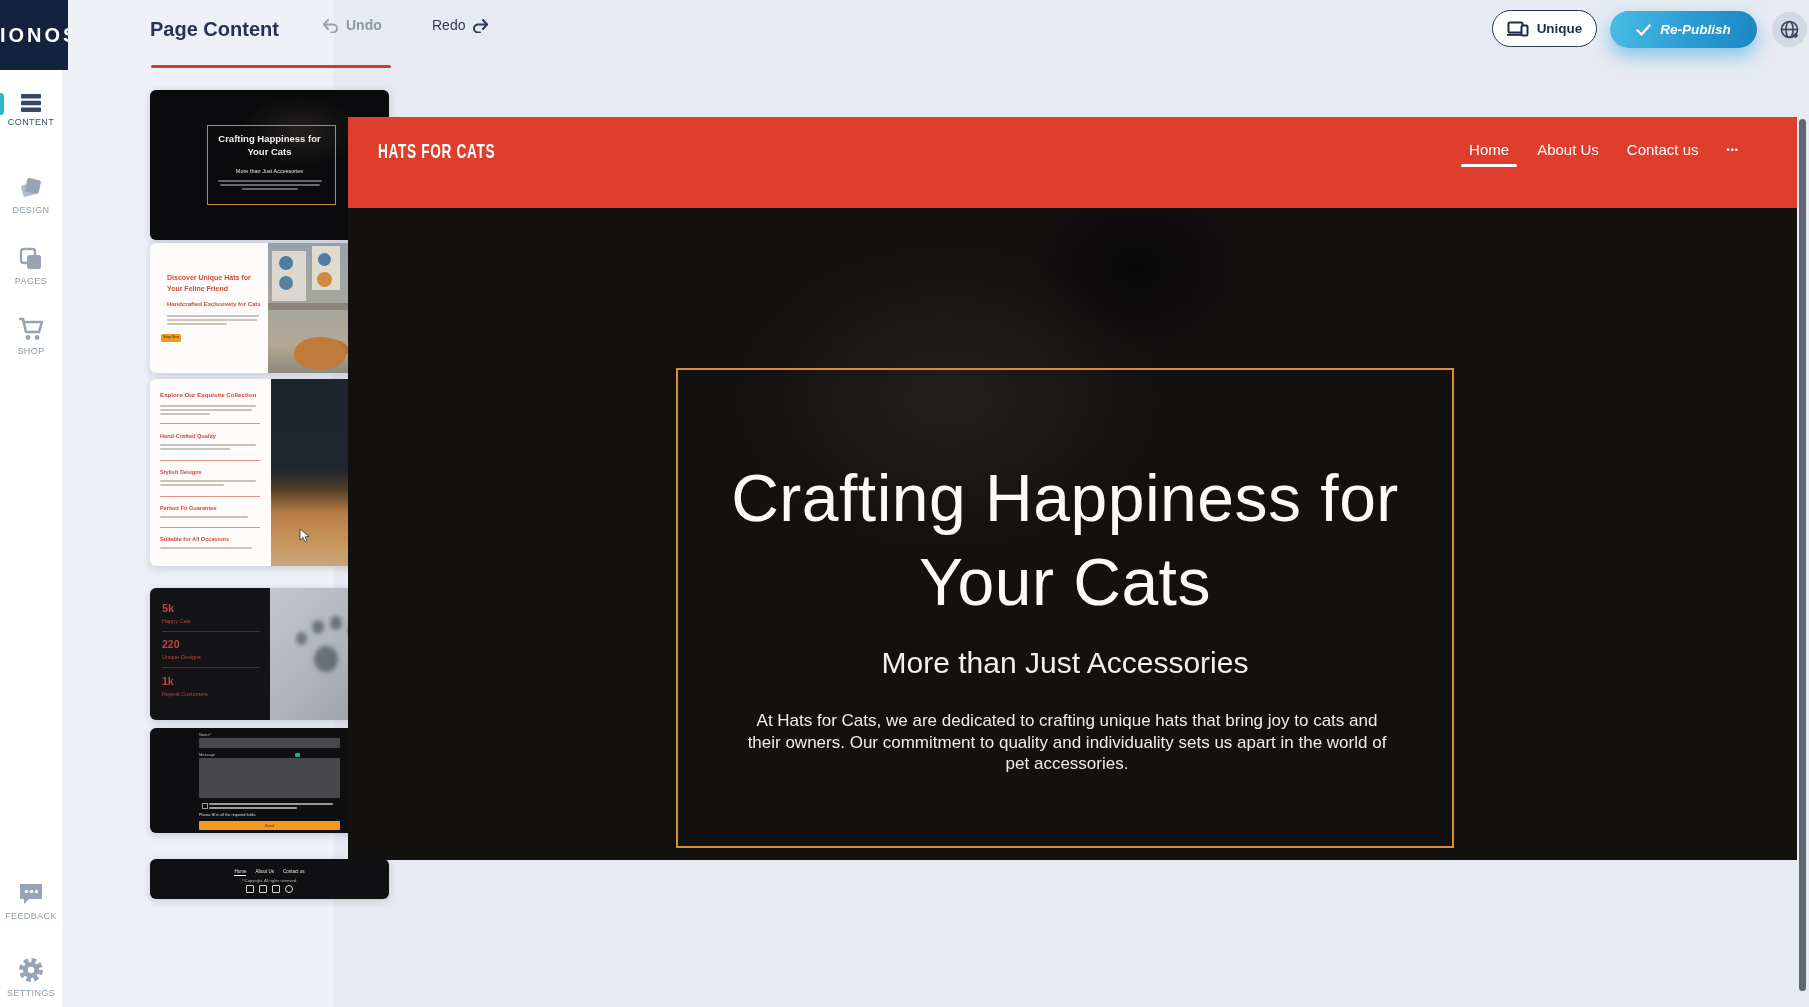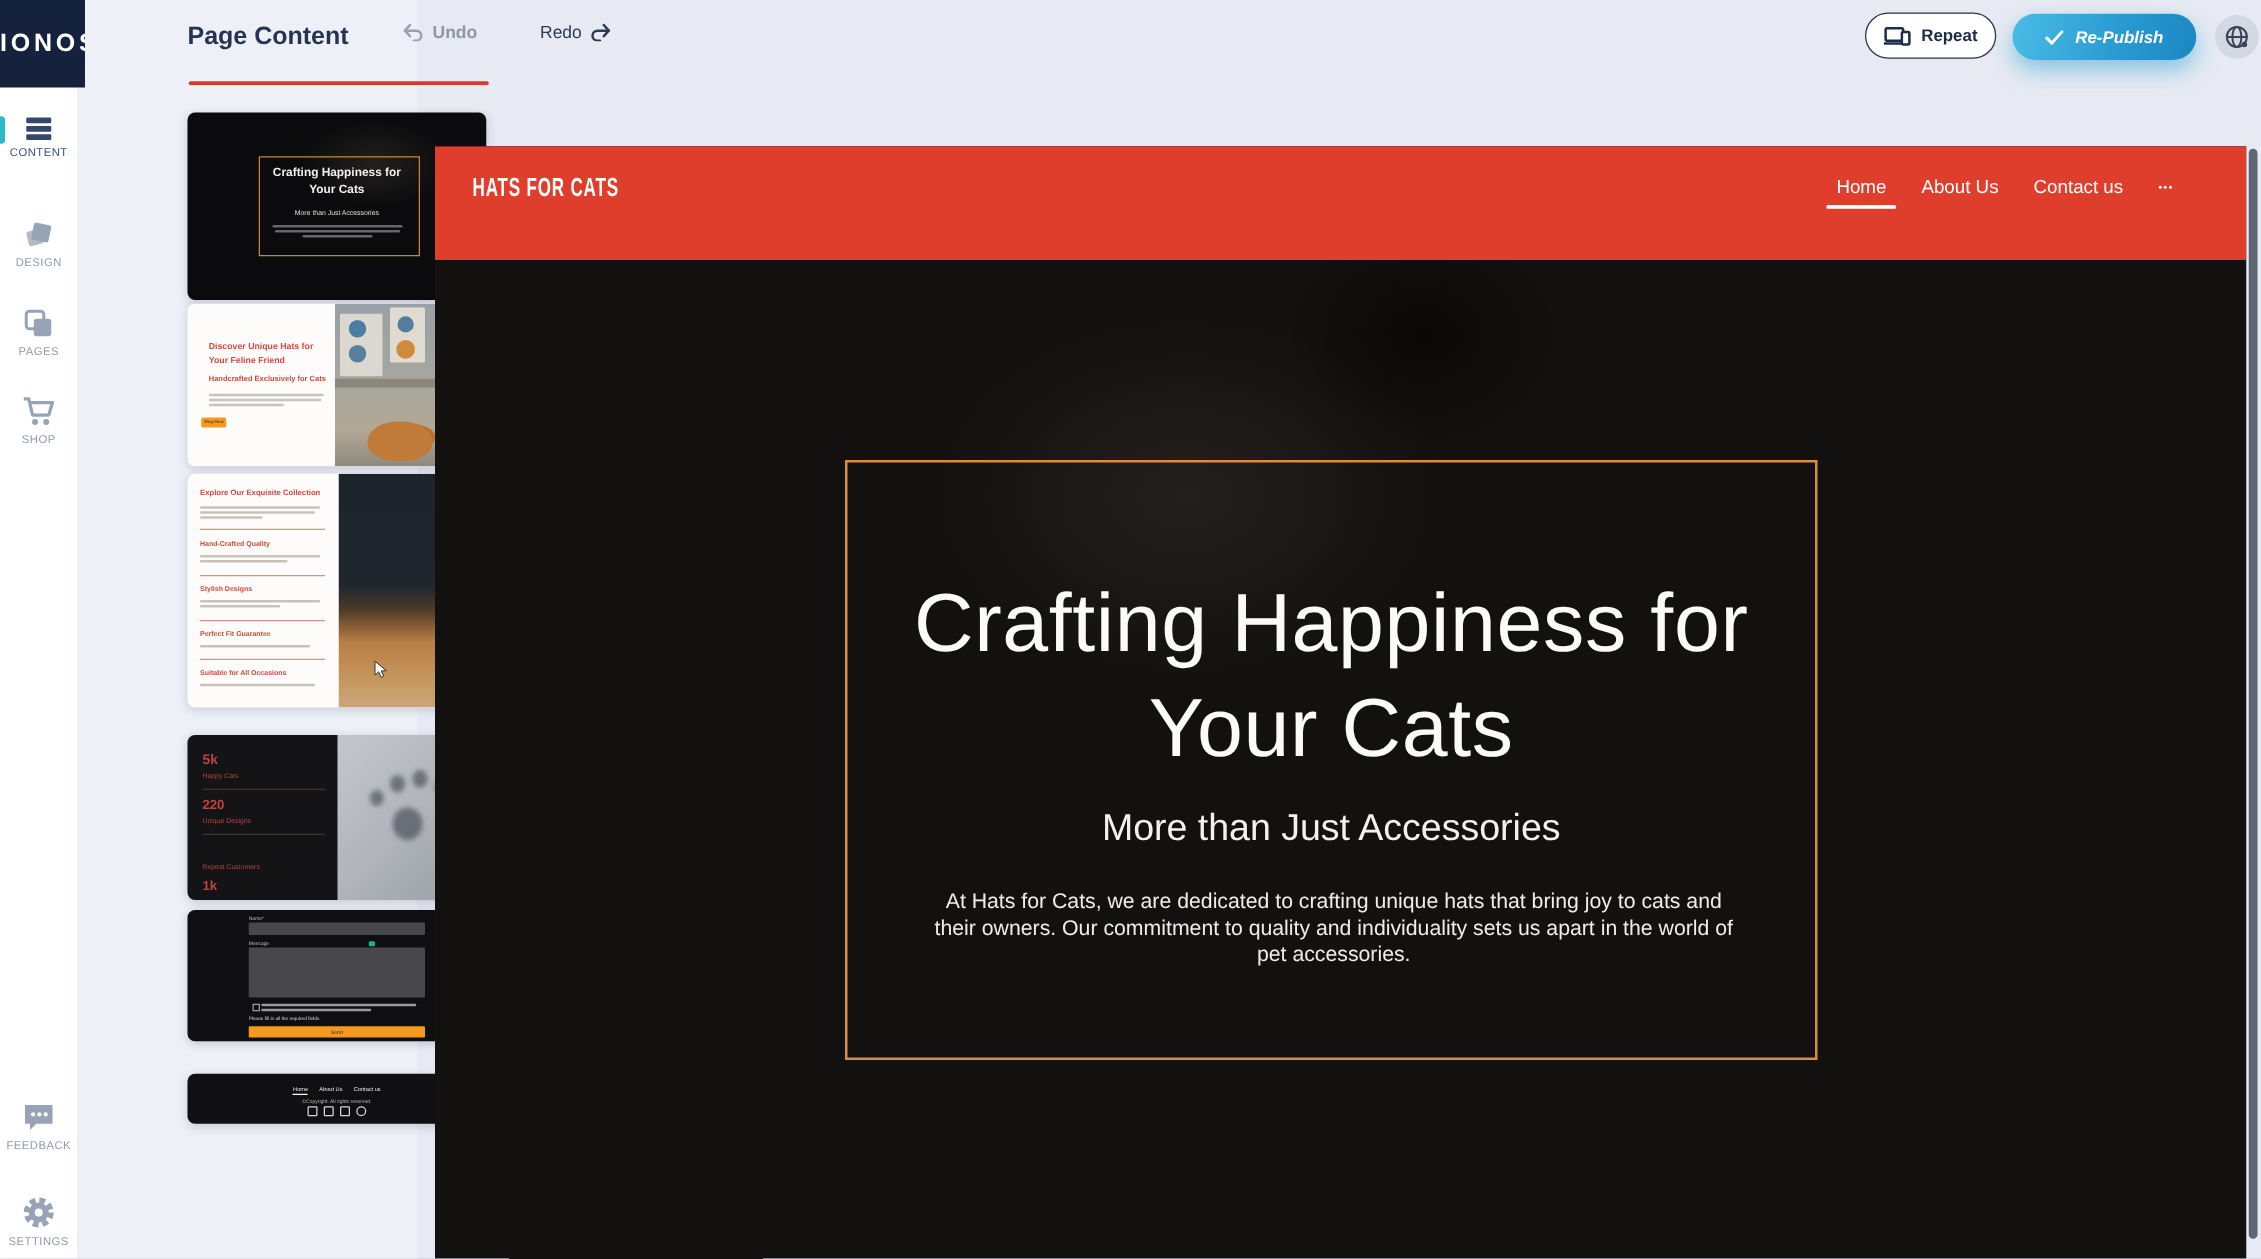--- a/index.html
+++ b/index.html
@@ -93,21 +93,21 @@
   
   .chrome{position:absolute;left:348px;top:73px;width:1449px;height:44px;background:#f6f6f8;
           border-radius:16px 16px 0 0;display:flex;align-items:center;}
   .dots{display:flex;gap:9px;margin-left:9px;}
   .dots i{width:9px;height:9px;border-radius:50%;background:#d9dade;}
   .chrome .lock{margin-left:19px;color:#39445a;}
   .url{margin-left:13px;font-size:17px;color:#a03c3e;}
   .domain-cta{margin-left:12px;font-size:15px;font-weight:bold;color:#3cb043;letter-spacing:.2px;cursor:pointer;}
 
   
-  .viewport{position:absolute;left:348px;top:117px;width:1449px;height:890px;background:#131110;overflow:hidden;}
+  .viewport{position:absolute;left:348px;top:117px;width:1449px;height:743px;background:#131110;overflow:hidden;}
   .site-header{position:absolute;left:0;top:0;width:100%;height:91px;background:#e03e2d;}
   .brand{position:absolute;left:30px;top:22px;font-size:21px;font-weight:bold;color:#fff;letter-spacing:1px;
          transform:scaleX(.65);transform-origin:left center;white-space:nowrap;cursor:pointer;}
   .site-nav{position:absolute;right:58px;top:24px;display:flex;gap:28px;align-items:center;
             font-size:15px;color:#fff;}
   .nav-item{position:relative;cursor:pointer;white-space:nowrap;}
   .nav-item.active::after{content:"";position:absolute;left:-8px;right:-8px;bottom:-9px;height:3px;
                           background:#fff;border-radius:2px;}
   .hero-blob1{position:absolute;left:390px;top:130px;width:420px;height:300px;border-radius:50%;
               background:radial-gradient(closest-side,rgba(170,155,140,.10),transparent);}
@@ -263,21 +263,21 @@
       <div class="c3-photo"></div>
     </div>
 
     <div class="card c4">
       <div class="statv" style="top:14px;font-size:11px;">5k</div>
       <div class="statl" style="top:30px;">Happy Cats</div>
       <div class="divider4" style="top:43px;"></div>
       <div class="statv" style="top:50px;font-size:10.5px;">220</div>
       <div class="statl" style="top:66px;">Unique Designs</div>
       <div class="divider4" style="top:79px;"></div>
-      <div class="statv" style="top:87px;font-size:10.5px;margin-top:28px;">1k</div>
+      <div class="statv" style="top:87px;font-size:10.5px;">1k</div>
       <div class="statl" style="top:103px;">Repeat Customers</div>
       <div class="c4-photo">
         <div class="pad" style="left:26px;top:44px;width:11px;height:13px;"></div>
         <div class="pad" style="left:42px;top:32px;width:12px;height:14px;"></div>
         <div class="pad" style="left:60px;top:28px;width:12px;height:14px;"></div>
         <div class="pad" style="left:78px;top:35px;width:11px;height:13px;"></div>
         <div class="pad" style="left:44px;top:58px;width:24px;height:26px;"></div>
       </div>
     </div>
 
@@ -330,21 +330,21 @@
       <path d="M11 2l4 4.5L11 11" fill="none" stroke="currentColor" stroke-width="2" stroke-linecap="round" stroke-linejoin="round"></path>
     </svg>
   </div>
 
   <div class="btn-preview">
     <svg width="22" height="16" viewBox="0 0 22 16">
       <rect x="1.5" y="1.5" width="14" height="10" rx="1.2" fill="none" stroke="currentColor" stroke-width="2"></rect>
       <path d="M0 13.8h14" stroke="currentColor" stroke-width="2"></path>
       <rect x="14.5" y="4.5" width="6" height="10" rx="1.2" fill="#fff" stroke="currentColor" stroke-width="2"></rect>
     </svg>
-    <span>Repeat</span>
+    <span>Unique</span>
   </div>
 
   <div class="btn-publish">
     <svg width="15" height="12" viewBox="0 0 15 12">
       <path d="M1.5 6.5 5.5 10.5 13.5 1.5" fill="none" stroke="#fff" stroke-width="2.4" stroke-linecap="round" stroke-linejoin="round"></path>
     </svg>
     <span>Re-Publish</span>
   </div>
 
   <div class="globe-btn">

